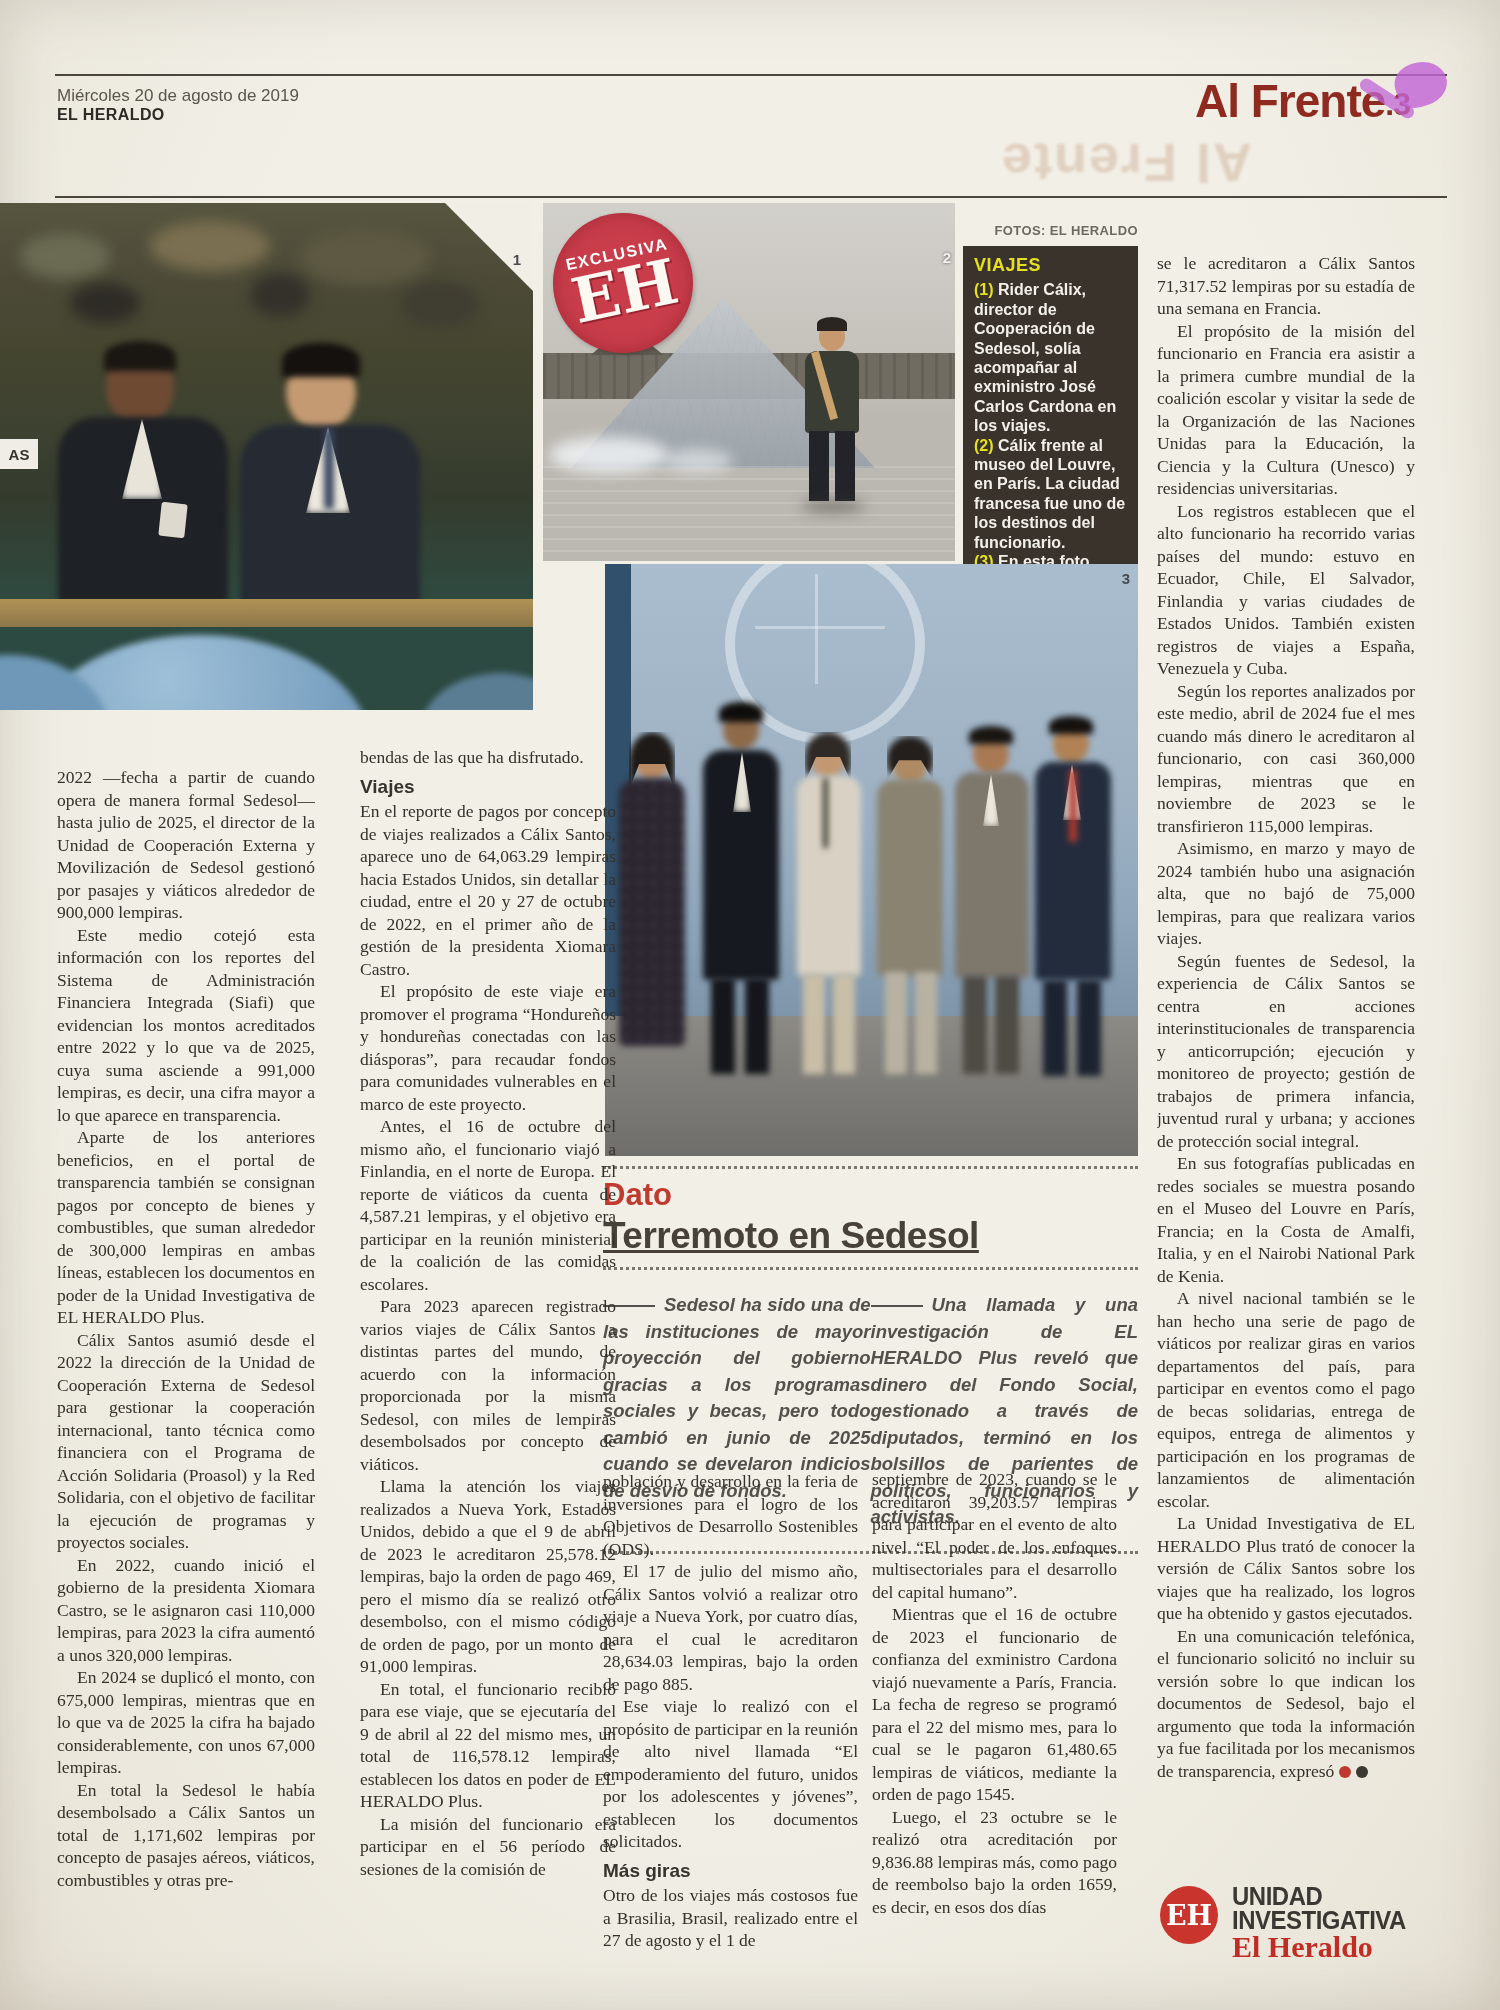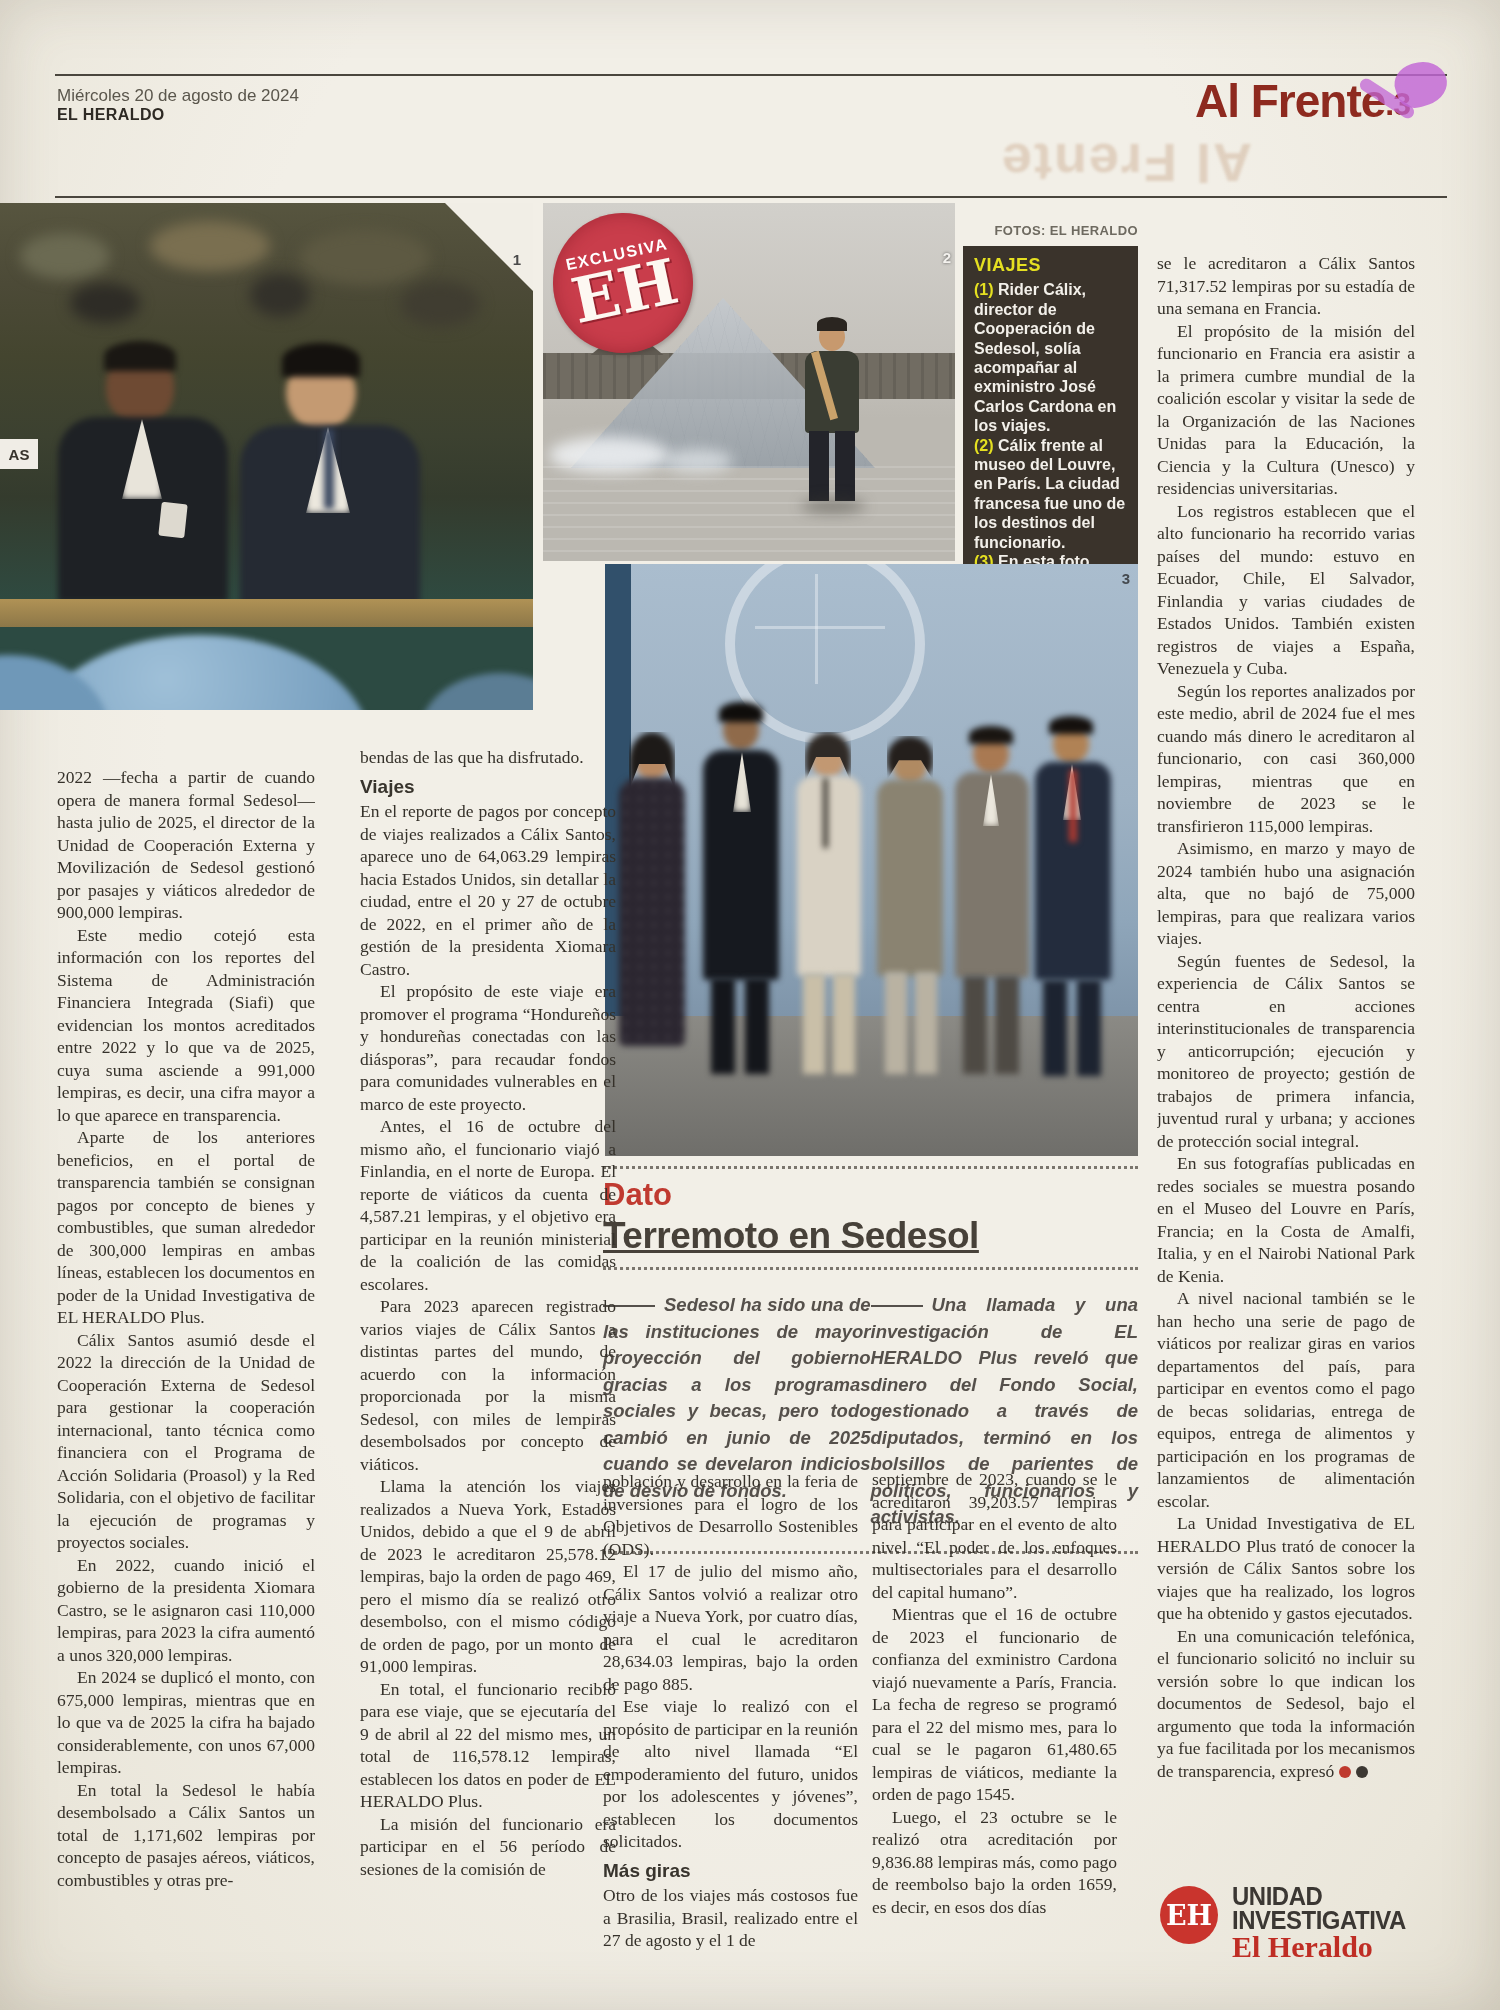--- a/index.html
+++ b/index.html
@@ -65,21 +65,21 @@
   .ui-heraldo{font-family:"Liberation Serif",serif;font-weight:700;color:#bf2d24;font-size:30px;line-height:30px;}
 
   .figshape{position:absolute;}
 </style>
 </head>
 <body>
 
 <div id="page">
 
   <div class="rule" style="left:55px;top:74px;width:1392px;"></div>
-  <div class="abs date" style="left:57px;top:86px;">Miércoles 20 de agosto de 2024</div>
+  <div class="abs date" style="left:57px;top:86px;">Miércoles 20 de agosto de 2019</div>
   <div class="abs masthead" style="left:57px;top:106px;">EL HERALDO</div>
   <div class="abs section-title" style="right:90px;top:74px;">
     <span>Al Frente</span><span class="section-page">.3</span>
   </div>
   <div class="pmark" style="left:1395px;top:62px;width:52px;height:44px;border-radius:45% 55% 50% 40%;transform:rotate(-18deg);"></div>
   <div class="pmark" style="left:1356px;top:92px;width:62px;height:13px;border-radius:8px;transform:rotate(33deg);opacity:.75;"></div>
   <div class="abs ghost" style="left:1000px;top:132px;">Al Frente</div>
   <div class="rule" style="left:55px;top:196px;width:1392px;"></div>
 
   <div class="abs credit" style="left:955px;top:223px;width:183px;text-align:right;">FOTOS: EL HERALDO</div>

